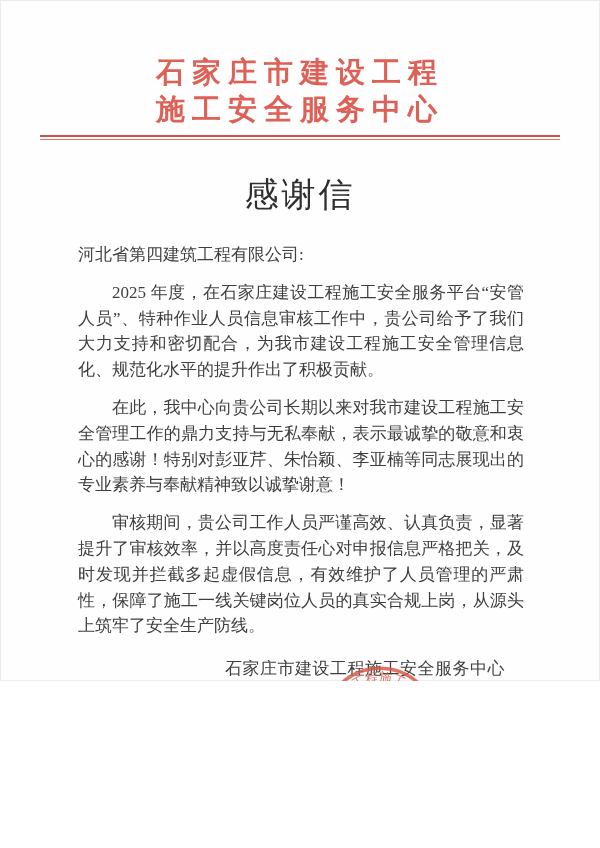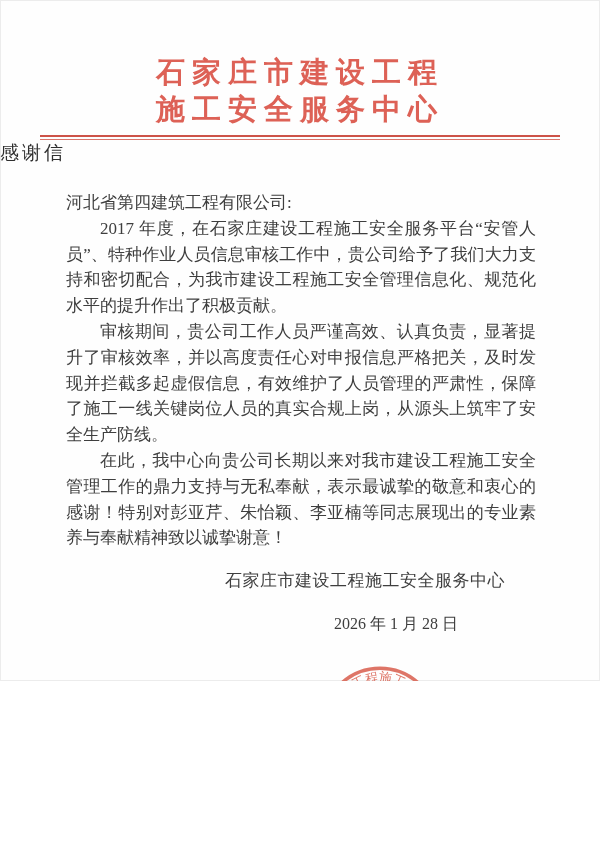--- a/index.html
+++ b/index.html
@@ -20,33 +20,34 @@
     line-height:37px;
     letter-spacing:7px;
   }
   .header-rule {
     margin:7px 40px 0 40px;
     height:2px;
     border-top:2px solid #cd5348;
     border-bottom:1px solid #d9766c;
   }
   .letter-title {
-    margin-top:0;
-    font-size:19px;
+    margin-top:32px;
+    text-align:center;
+    font-size:34px;
     letter-spacing:3px;
     color:#2f2f2f;
   }
   .body-text {
     margin:24px 64px 0 66px;
     font-size:17px;
     line-height:25.8px;
     color:#3e3e3e;
     text-align:justify;
   }
-  .body-text p { margin:0; text-indent:2em; }
+  .body-text p { margin:12px; text-indent:2em; }
   .body-text p.greeting { text-indent:0; }
   .closing { margin-top:18px; color:#3e3e3e; }
   .sig-line {
     text-align:right;
     padding-right:95px;
     font-size:17px;
     letter-spacing:0.5px;
   }
   .date-line {
     text-align:right;
@@ -78,23 +79,23 @@
     <div>石家庄市建设工程</div>
     <div>施工安全服务中心</div>
   </div>
 
   <div class="header-rule"></div>
 
   <div class="letter-title">感谢信</div>
 
   <div class="body-text">
     <p class="greeting">河北省第四建筑工程有限公司:</p>
-    <p>2017 年度，在石家庄建设工程施工安全服务平台“安管人员”、特种作业人员信息审核工作中，贵公司给予了我们大力支持和密切配合，为我市建设工程施工安全管理信息化、规范化水平的提升作出了积极贡献。</p>
+    <p>2025 年度，在石家庄建设工程施工安全服务平台“安管人员”、特种作业人员信息审核工作中，贵公司给予了我们大力支持和密切配合，为我市建设工程施工安全管理信息化、规范化水平的提升作出了积极贡献。</p>
+    <p>在此，我中心向贵公司长期以来对我市建设工程施工安全管理工作的鼎力支持与无私奉献，表示最诚挚的敬意和衷心的感谢！特别对彭亚芹、朱怡颖、李亚楠等同志展现出的专业素养与奉献精神致以诚挚谢意！</p>
     <p>审核期间，贵公司工作人员严谨高效、认真负责，显著提升了审核效率，并以高度责任心对申报信息严格把关，及时发现并拦截多起虚假信息，有效维护了人员管理的严肃性，保障了施工一线关键岗位人员的真实合规上岗，从源头上筑牢了安全生产防线。</p>
-    <p>在此，我中心向贵公司长期以来对我市建设工程施工安全管理工作的鼎力支持与无私奉献，表示最诚挚的敬意和衷心的感谢！特别对彭亚芹、朱怡颖、李亚楠等同志展现出的专业素养与奉献精神致以诚挚谢意！</p>
   </div>
 
   <div class="closing">
     <div class="sig-line">石家庄市建设工程施工安全服务中心</div>
     <div class="date-line">2026 年 1 月 28 日</div>
   </div>
 
   <svg class="seal" viewBox="0 0 120 120">
     <circle cx="60" cy="60" r="55" fill="none" stroke="#d85847" stroke-width="3.4"></circle>
     <polygon fill="#d64838" transform="rotate(-8 60 57)" points="60,40 64.1,51.3 76.2,51.8 66.7,59.2 70,70.8 60,64 50,70.8 53.3,59.2 43.8,51.8 55.9,51.3"></polygon>

